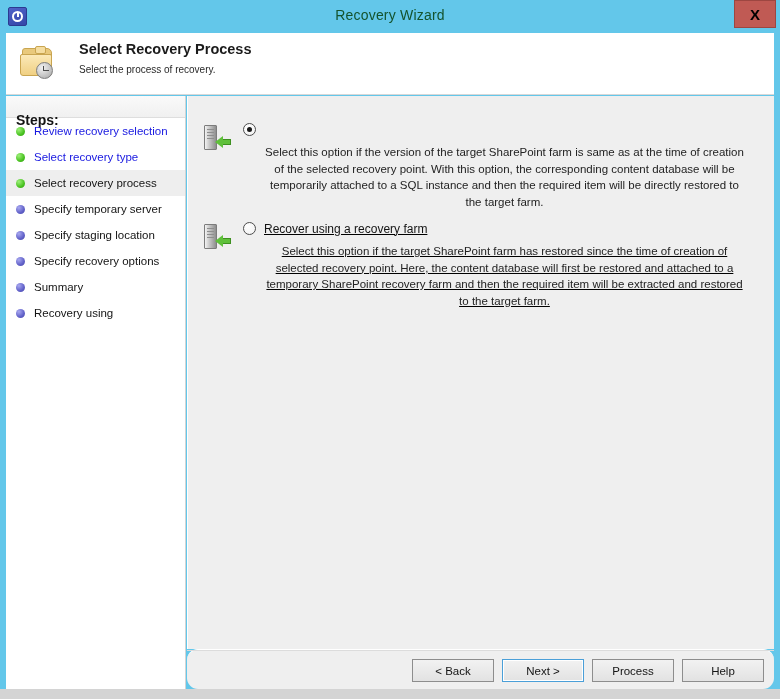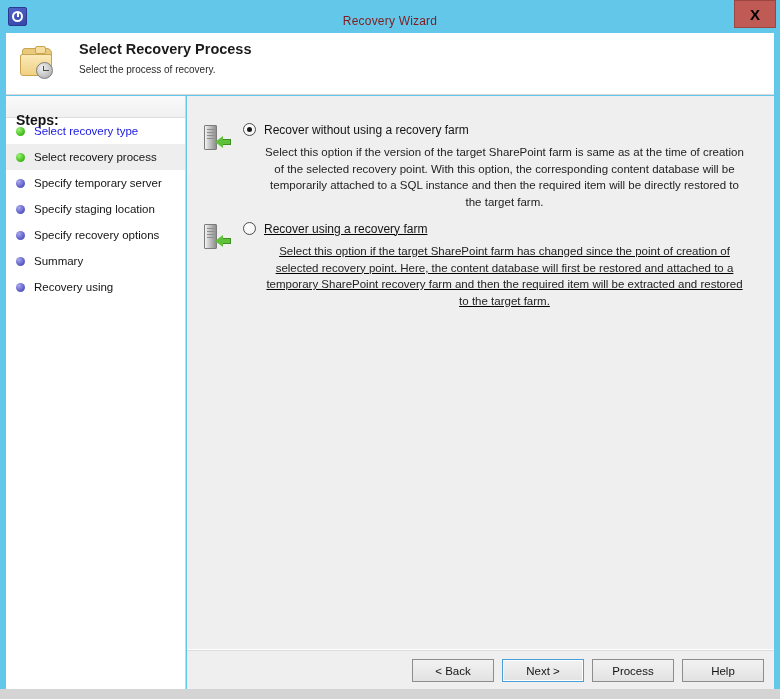--- a/index.html
+++ b/index.html
@@ -46,25 +46,25 @@
     box-sizing: border-box;
   }
   .titlebar-icon .hand {
     position: absolute;
     left: 8px; top: 5px;
     width: 2px; height: 4px;
     background: #ffffff;
   }
   .titlebar-title {
     position: absolute;
-    left: 0; top: 14px;
+    left: 0; top: 7px;
     width: 780px;
     text-align: center;
-    font-size: 12px;
-    color: #7f1d1d;
+    font-size: 14px;
+    color: #14532d;
     letter-spacing: 0.2px;
   }
   .close-btn {
     position: absolute;
     right: 4px; top: 0px;
     width: 42px; height: 28px;
     background: #c05a54;
     border: 1px solid #9d4641;
     box-sizing: border-box;
     display: flex;
@@ -314,20 +314,21 @@
 
   
   .footer {
     position: absolute;
     left: 187px; top: 649px;
     width: 587px;
     height: 40px;
     background: #efefef;
     border-top: 1px solid #ffffff;
     box-sizing: border-box;
+    border-radius: 11px;
   }
   .footer-sep {
     position: absolute;
     left: 0; top: 0;
     width: 587px;
     height: 1px;
     background: #dcdcdc;
   }
   .btn-row {
     position: absolute;
@@ -402,20 +403,24 @@
     </div>
     <div class="header-title">Select Recovery Process</div>
     <div class="header-sub">Select the process of recovery.</div>
   </div>
 
   <div class="sidebar">
     <div class="steps-header">
       <span>Steps:</span>
     </div>
 
+    <div class="step">
+      <span class="step-dot done"></span>
+      <span class="step-label link">Review recovery selection</span>
+    </div>
     <div class="step">
       <span class="step-dot done"></span>
       <span class="step-label link">Select recovery type</span>
     </div>
     <div class="step current">
       <span class="step-dot current"></span>
       <span class="step-label">Select recovery process</span>
     </div>
     <div class="step">
       <span class="step-dot pending"></span>
@@ -449,21 +454,20 @@
             <i></i>
             <i></i>
         </div>
         <div class="arrow">
           <div class="shaft"></div>
           <div class="head"></div>
         </div>
       </div>
       <div class="radio-row">
         <span class="radio checked"></span>
-        <span class="radio-label">Recover without using a recovery farm</span>
       </div>
       <div class="option-desc">Select this option if the version of the target SharePoint farm is same as at the time of creation of the selected recovery point. With this option, the corresponding content database will be temporarily attached to a SQL instance and then the required item will be directly restored to the target farm.</div>
     </div>
 
     <div class="option second">
       <div class="server-icon">
         <div class="tower">
           <i></i>
             <i></i>
             <i></i>
@@ -471,21 +475,21 @@
         </div>
         <div class="arrow">
           <div class="shaft"></div>
           <div class="head"></div>
         </div>
       </div>
       <div class="radio-row">
         <span class="radio"></span>
         <span class="radio-label">Recover using a recovery farm</span>
       </div>
-      <div class="option-desc">Select this option if the target SharePoint farm has changed since the point of creation of selected recovery point. Here, the content database will first be restored and attached to a temporary SharePoint recovery farm and then the required item will be extracted and restored to the target farm.</div>
+      <div class="option-desc">Select this option if the target SharePoint farm has restored since the time of creation of selected recovery point. Here, the content database will first be restored and attached to a temporary SharePoint recovery farm and then the required item will be extracted and restored to the target farm.</div>
     </div>
 
   </div>
 
   <div class="footer">
     <div class="footer-sep"></div>
     <div class="btn-row">
       <div class="btn">&lt; Back</div>
       <div class="btn focused">Next &gt;</div>
       <div class="btn">Process</div>

